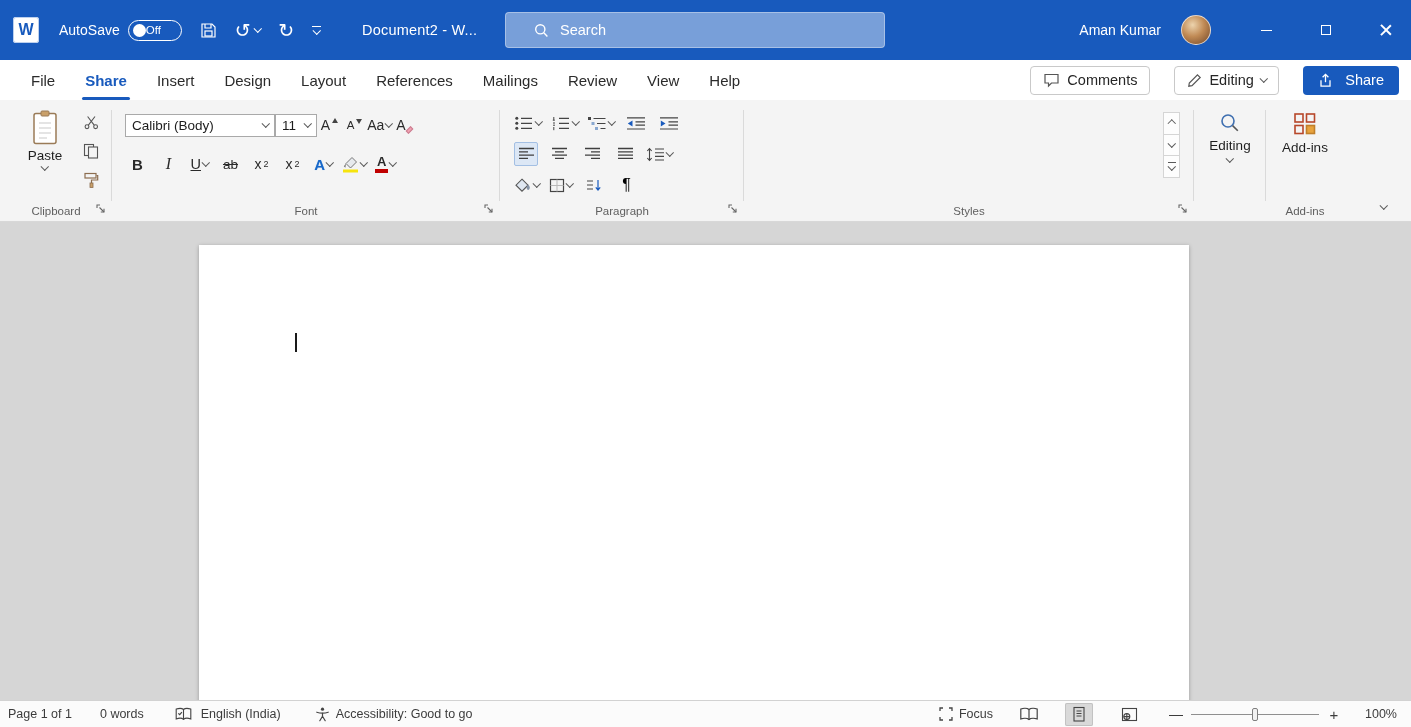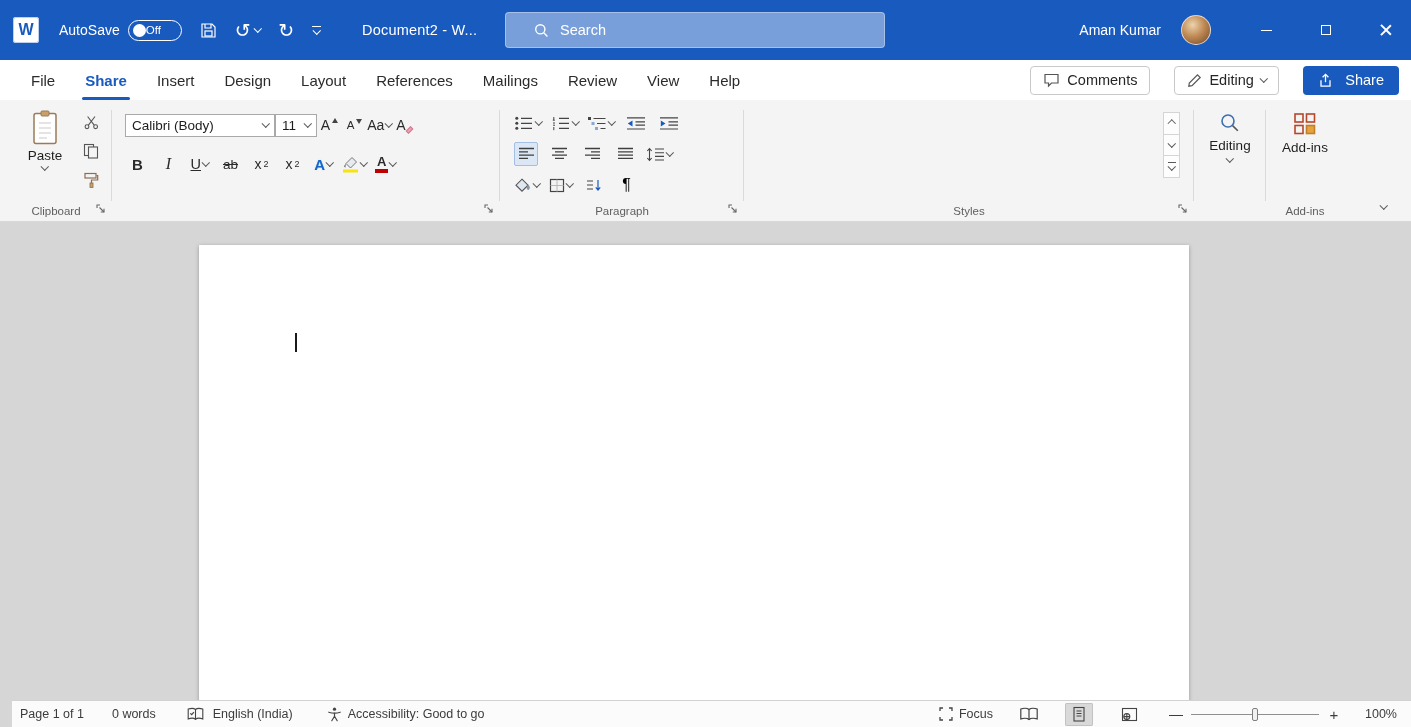--- a/index.html
+++ b/index.html
@@ -103,21 +103,21 @@
   .g-addins { width:78px; }
 
   .collapse-ribbon { position:absolute; right:16px; bottom:6px; width:22px; height:16px; display:flex; align-items:center; justify-content:center; }
 
   
   .canvas { position:absolute; top:222px; left:0; right:0; bottom:27px; background:#d6d6d6; overflow:hidden; }
   .page { position:absolute; left:199px; top:23px; width:990px; height:478px; background:#fff; box-shadow:0 1px 4px rgba(0,0,0,.28); }
   .caret { position:absolute; left:96px; top:88px; width:1.5px; height:19px; background:#1a1a1a; }
 
   
-  .statusbar { position:absolute; left:12px; right:0; bottom:0; height:27px; background:#fbfbfb; border-top:1px solid #d2d2d2; display:flex; align-items:center; font-size:12.5px; color:#3c3c3c; }
+  .statusbar { position:absolute; left:0; right:0; bottom:0; height:27px; background:#fbfbfb; border-top:1px solid #d2d2d2; display:flex; align-items:center; font-size:12.5px; color:#3c3c3c; }
   .sb-item { display:flex; align-items:center; gap:6px; cursor:pointer; }
   .sb-left { display:flex; align-items:center; }
   .sb-right { margin-left:auto; display:flex; align-items:center; margin-right:14px; }
   .ml8{margin-left:8px;} .ml28{margin-left:28px;} .ml30{margin-left:30px;} .ml34{margin-left:34px;}
   .view-btn { width:28px; height:23px; display:flex; align-items:center; justify-content:center; margin-left:22px; border-radius:2px; }
   .view-btn.active { background:#d9d9d9; box-shadow:inset 0 0 0 1px #c2c2c2; }
   .zoom-out { margin-left:26px; font-size:14px; width:14px; text-align:center; }
   .zoom-track { position:relative; width:128px; height:23px; margin:0 8px; cursor:pointer; }
   .zoom-track .rail { position:absolute; left:0; right:0; top:11px; height:1px; background:#8f8f8f; }
   .zoom-track .tick { position:absolute; left:50%; top:7px; width:1px; height:9px; background:#8f8f8f; }
@@ -328,20 +328,21 @@
           <span class="chv"></span>
         </button>
         <button class="fbtn">
           <span class="stack-color">
             <span class="letter">A</span>
             <span class="color-bar bar-red"></span>
           </span>
           <span class="chv"></span>
         </button>
       </div>
+      <div class="glabel">Font</div>
       <button class="launcher">
         <svg width="11" height="11" viewBox="0 0 11 11" fill="none" stroke="#666" stroke-width="1.1">
           <path d="M1 4V1h3"></path>
             <path d="M3.5 3.5L8 8"></path>
             <path d="M8 4.8V8H4.8"></path>
         </svg>
       </button>
     </div>
 
     <div class="rgroup g-paragraph">

